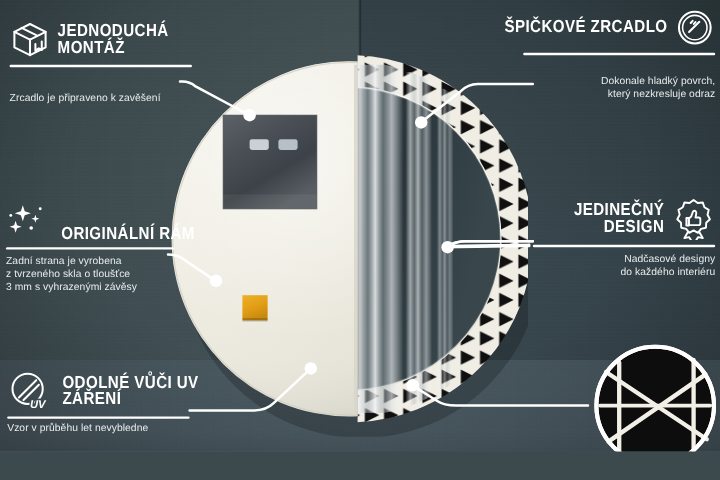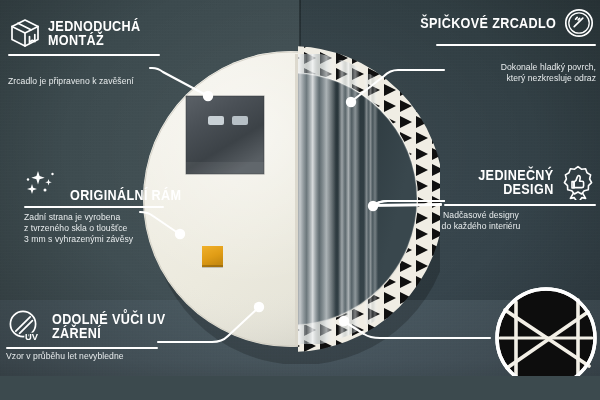--- a/index.html
+++ b/index.html
@@ -50,40 +50,40 @@
   .rule{height:1.6px;background:#ffffff;border-radius:1px;}
   .sub{
     font-size:8.6px;line-height:11px;color:#e8eced;white-space:pre-line;letter-spacing:.05px;
   }
   .sub.right{text-align:right;}
 
   .blk-montaz{left:8px;top:16px;width:200px;}
   .blk-montaz .rule{width:152px;margin-top:4px;}
   .blk-montaz .sub{margin-top:20px;}
 
-  .blk-ram{left:24px;top:168px;width:205px;}
+  .blk-ram{left:5px;top:168px;width:205px;}
   .blk-ram .head{align-items:flex-end;}
   .blk-ram .rule{width:140px;margin-top:4px;}
   .blk-ram .sub{margin-top:4px;}
 
   .blk-uv{left:6px;top:308px;width:205px;}
   .blk-uv .rule{width:152px;margin-top:3px;}
   .blk-uv .sub{margin-top:2px;}
 
   .blk-zrcadlo{right:4px;top:6px;width:250px;text-align:right;}
   .blk-zrcadlo .head{justify-content:flex-end;}
   .blk-zrcadlo .rule{width:160px;margin-top:4px;margin-left:auto;}
   .blk-zrcadlo .sub{margin-top:16px;}
 
   .blk-design{right:4px;top:164px;width:230px;text-align:right;}
   .blk-design .head{justify-content:flex-end;align-items:center;margin-left:36px;}
   .blk-design .rule{width:152px;margin-top:4px;margin-left:auto;}
-  .blk-design .sub{margin-top:4px;text-align:center;}
-
-  .icon{flex:0 0 auto;display:block;}
+  .blk-design .sub{margin-top:4px;}
+
+  .icon{flex:0 0 auto;display:block;font-style:italic;}
   .icon svg{display:block;}
 </style>
 </head>
 <body>
 
 <div id="stage">
 
   <div class="bg-wall-left"></div>
   <div class="bg-wall-right"></div>
   <div class="bg-floor"></div>

